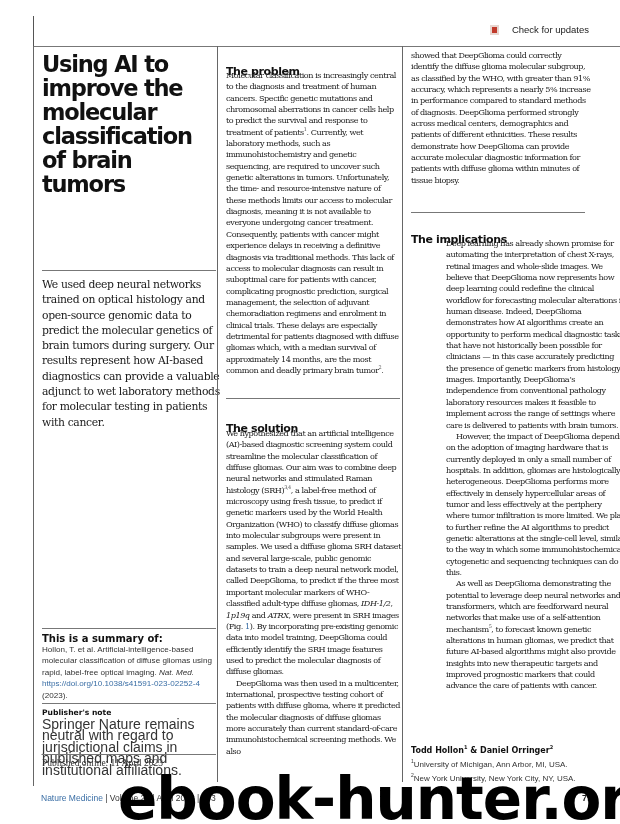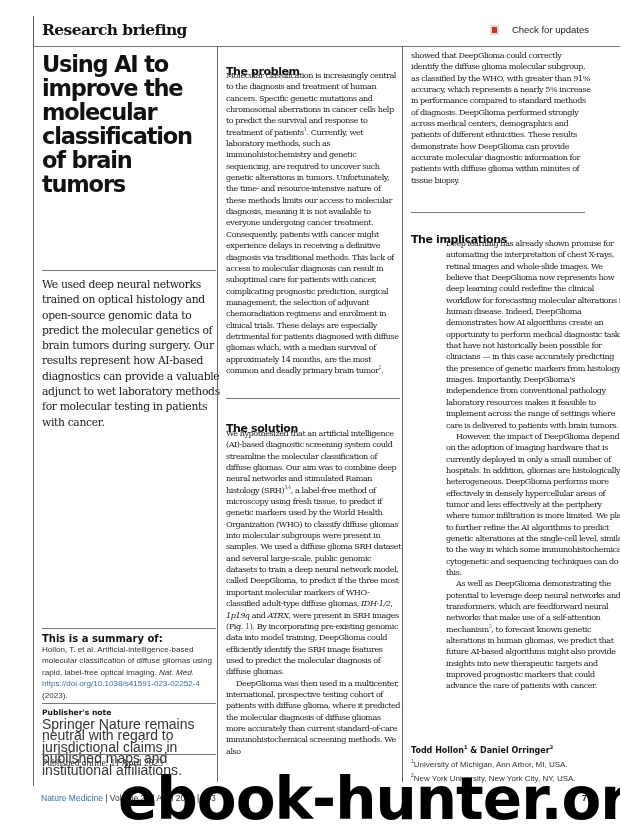--- a/index.html
+++ b/index.html
@@ -54,21 +54,20 @@
   .footer .journal { color:#3a6ea5; }
   .page-num { position:absolute; left:582px; top:793px; font-family:"Liberation Sans", sans-serif; font-weight:bold; font-size:9px; color:#222; }
 
   .watermark { position:absolute; left:118px; top:770px; font-family:"DejaVu Sans", sans-serif; font-weight:bold; font-size:58px; letter-spacing:-1px; color:#000; line-height:1; white-space:nowrap; }
 </style>
 </head>
 <body>
 
 <div class="header">
   <div class="vbar"></div>
-  <div class="kicker">Research briefing</div>
   <div class="cfu">
     <span class="cfu-icon"></span>
     <span>Check for updates</span>
   </div>
 </div>
 <div class="rule-top"></div>
 
 <div class="col col1">
   <div class="title">Using AI to improve the molecular classification of brain tumors</div>
   <div class="lede-rule"></div>

